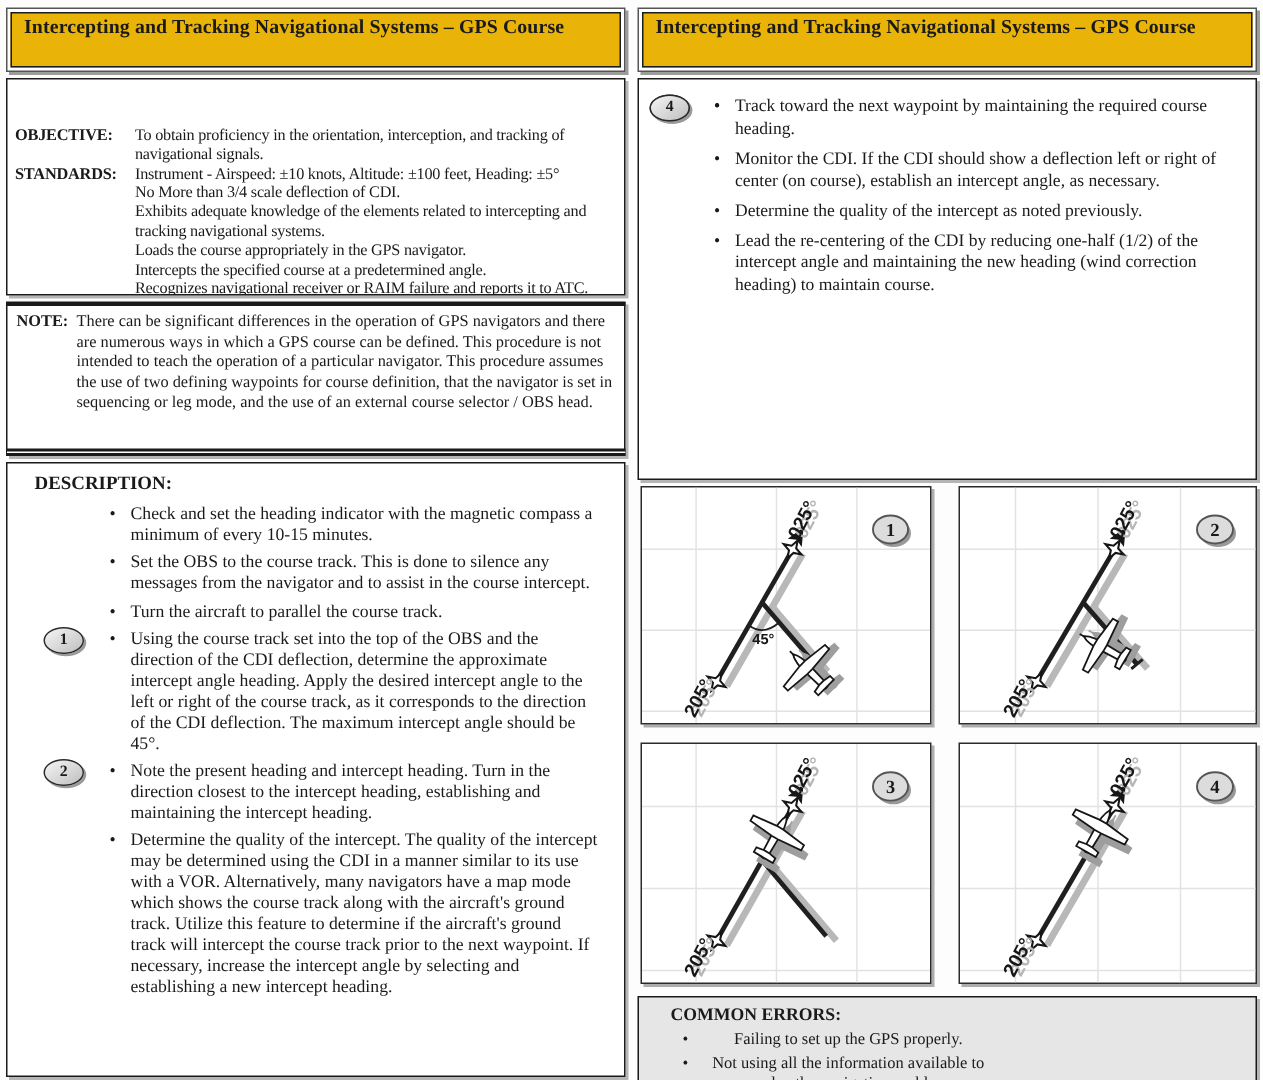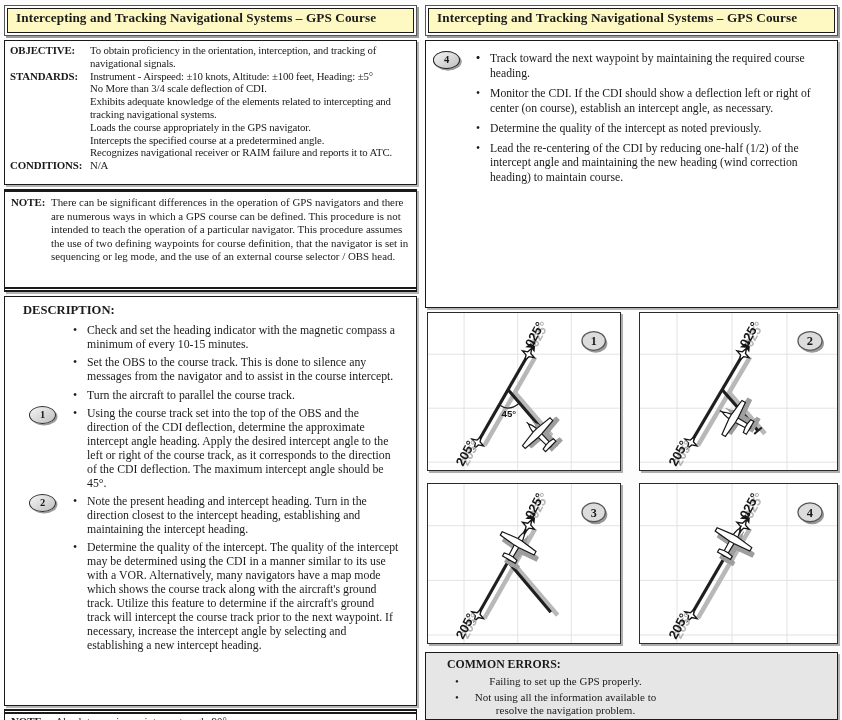--- a/index.html
+++ b/index.html
@@ -4,29 +4,29 @@
 <style>
   html,body{margin:0;padding:0;}
   body{width:842px;height:720px;position:relative;background:#fdfdfd;
        font-family:"Liberation Serif",serif;color:#1a1a1a;overflow:hidden;}
   .col{position:absolute;top:5px;}
   .col-left{left:4px;width:413px;}
   .col-right{left:425px;width:413px;}
 
   
   .titlebar{border:1px solid #555;padding:2px;background:#fff;box-shadow:2px 2px 0 #9c9c9c;margin-bottom:4px;}
-  .titlebar-inner{border:1.4px solid #1a1a1a;background:#fef9c3;padding:1px 8px 6px 8px;
+  .titlebar-inner{border:1.4px solid #1a1a1a;background:#eab308;padding:1px 8px 18px 8px;
        font-weight:bold;font-size:13.2px;letter-spacing:.1px;}
 
   
   .box{border:1.4px solid #1a1a1a;background:#fff;box-shadow:2px 2px 0 #b5b5b5;box-sizing:border-box;overflow:hidden;}
 
   
   .obj-box{height:145px;margin-bottom:4px;padding:3px 5px;}
-  .obj-grid{display:grid;grid-template-columns:80px 1fr;font-size:10.8px;line-height:12.8px;letter-spacing:-0.15px;}
+  .obj-grid{display:grid;grid-template-columns:80px 1fr;font-size:10.8px;line-height:12.8px;letter-spacing:-0.15px;margin-top:28px;}
   .obj-label{font-weight:bold;font-size:10.9px;}
 
   
   .note-box{border:1.4px solid #1a1a1a;border-top:3px solid #1a1a1a;border-bottom:5px double #1a1a1a;
        background:#fff;box-shadow:2px 2px 0 #b5b5b5;box-sizing:border-box;
        height:103px;margin-bottom:4px;padding:4px 6px;overflow:hidden;}
   .note-body{position:relative;padding-left:40px;font-size:10.9px;line-height:13.5px;}
   .note-label{position:absolute;left:0;top:0;font-weight:bold;}
   .note2-box{border:1.4px solid #1a1a1a;border-top:5px double #1a1a1a;background:#fff;box-sizing:border-box;
        height:19px;padding:1px 6px;overflow:hidden;}

